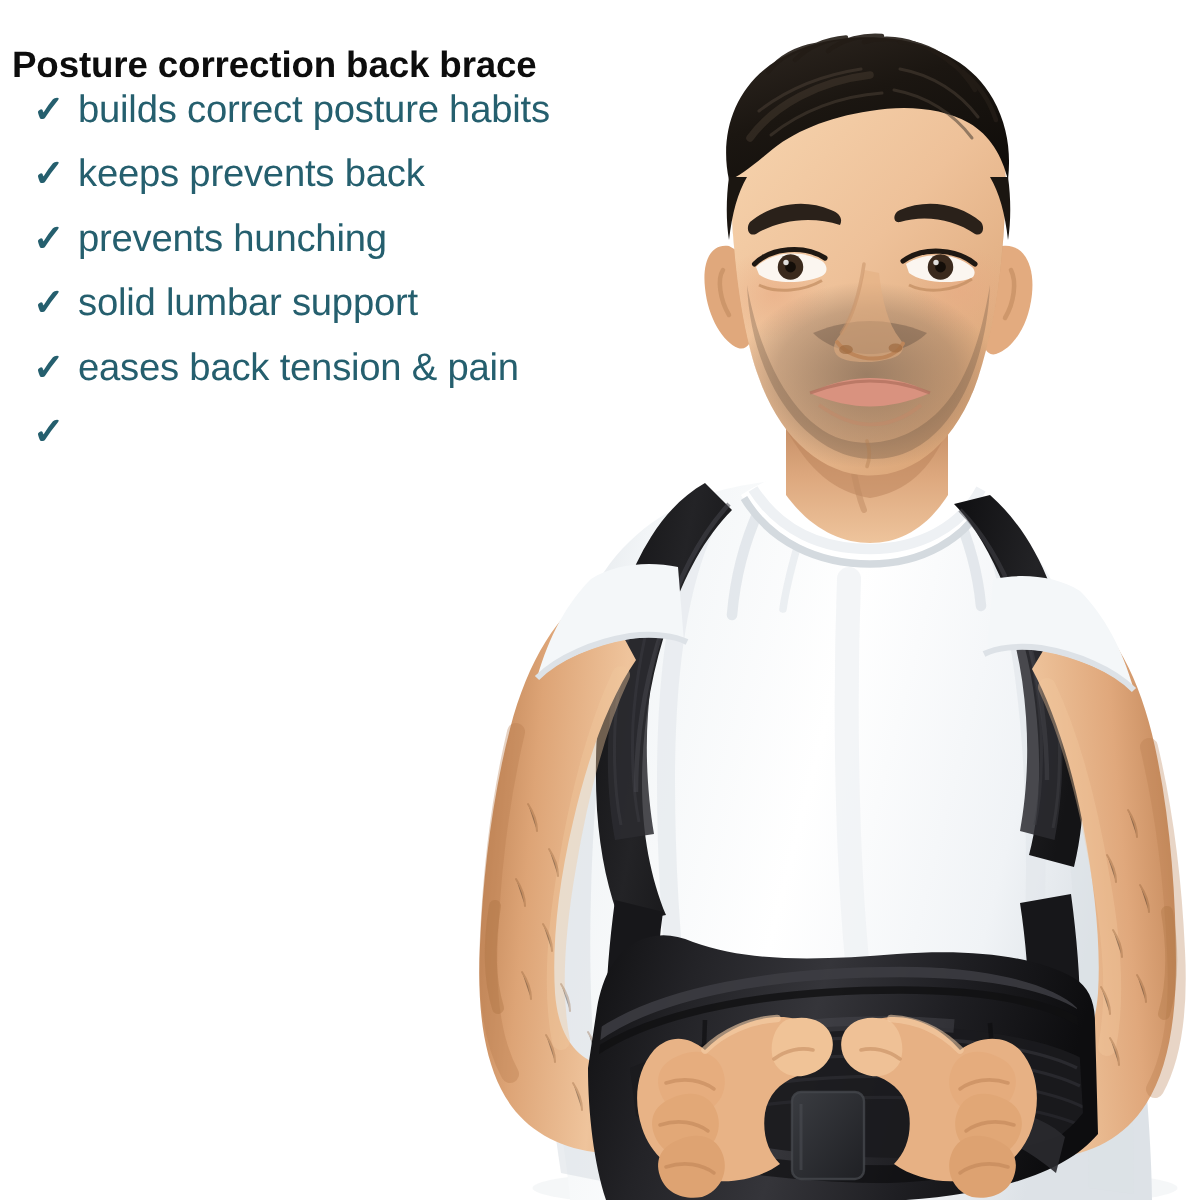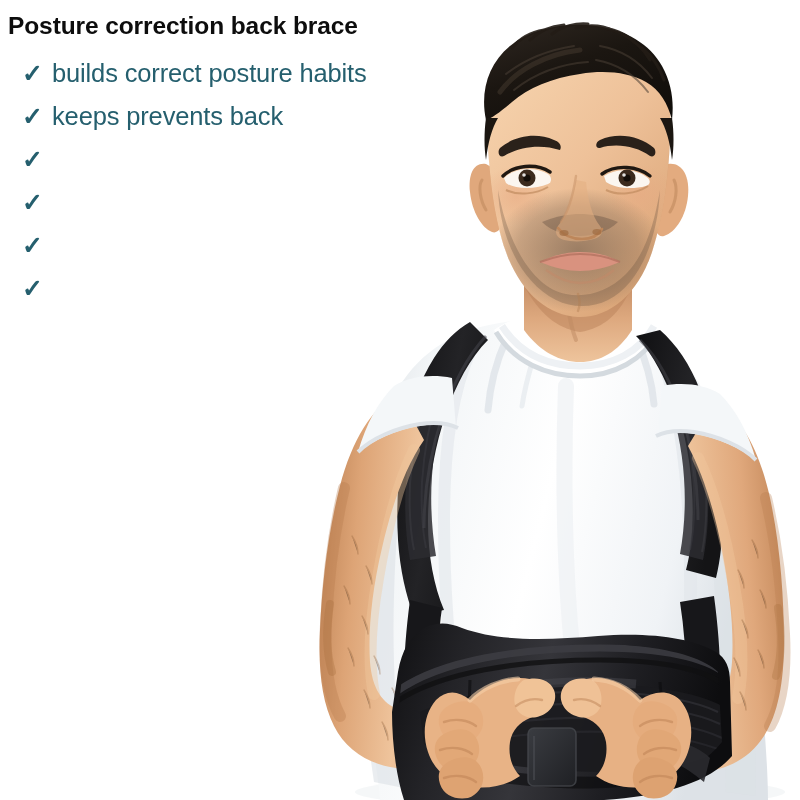--- a/index.html
+++ b/index.html
@@ -30,21 +30,21 @@
   
   #copy {
     position: absolute;
     left: 0; top: 0;
     width: 480px;
     z-index: 20;
   }
   #headline {
     position: absolute;
     left: 8px;
-    top: 12px;
+    top: 30px;
     font-size: 24.5px;
     font-weight: bold;
     color: #0d0d0d;
     letter-spacing: -0.1px;
     white-space: nowrap;
   }
   #benefit-list {
     position: absolute;
     left: 0;
     top: 61px;
@@ -504,26 +504,29 @@
       <li class="benefit-item">
         <span class="check-icon">✓</span>
         <span class="benefit-label">builds correct posture habits</span>
       </li>
       <li class="benefit-item">
         <span class="check-icon">✓</span>
         <span class="benefit-label">keeps prevents back</span>
       </li>
       <li class="benefit-item">
         <span class="check-icon">✓</span>
+        <span class="benefit-label">prevents hunching</span>
       </li>
       <li class="benefit-item">
         <span class="check-icon">✓</span>
+        <span class="benefit-label">solid lumbar support</span>
       </li>
       <li class="benefit-item">
         <span class="check-icon">✓</span>
+        <span class="benefit-label">eases back tension &amp; pain</span>
       </li>
       <li class="benefit-item">
         <span class="check-icon">✓</span>
       </li>
     </ul>
   </div>
 
 </div>
 
 </body></html>

